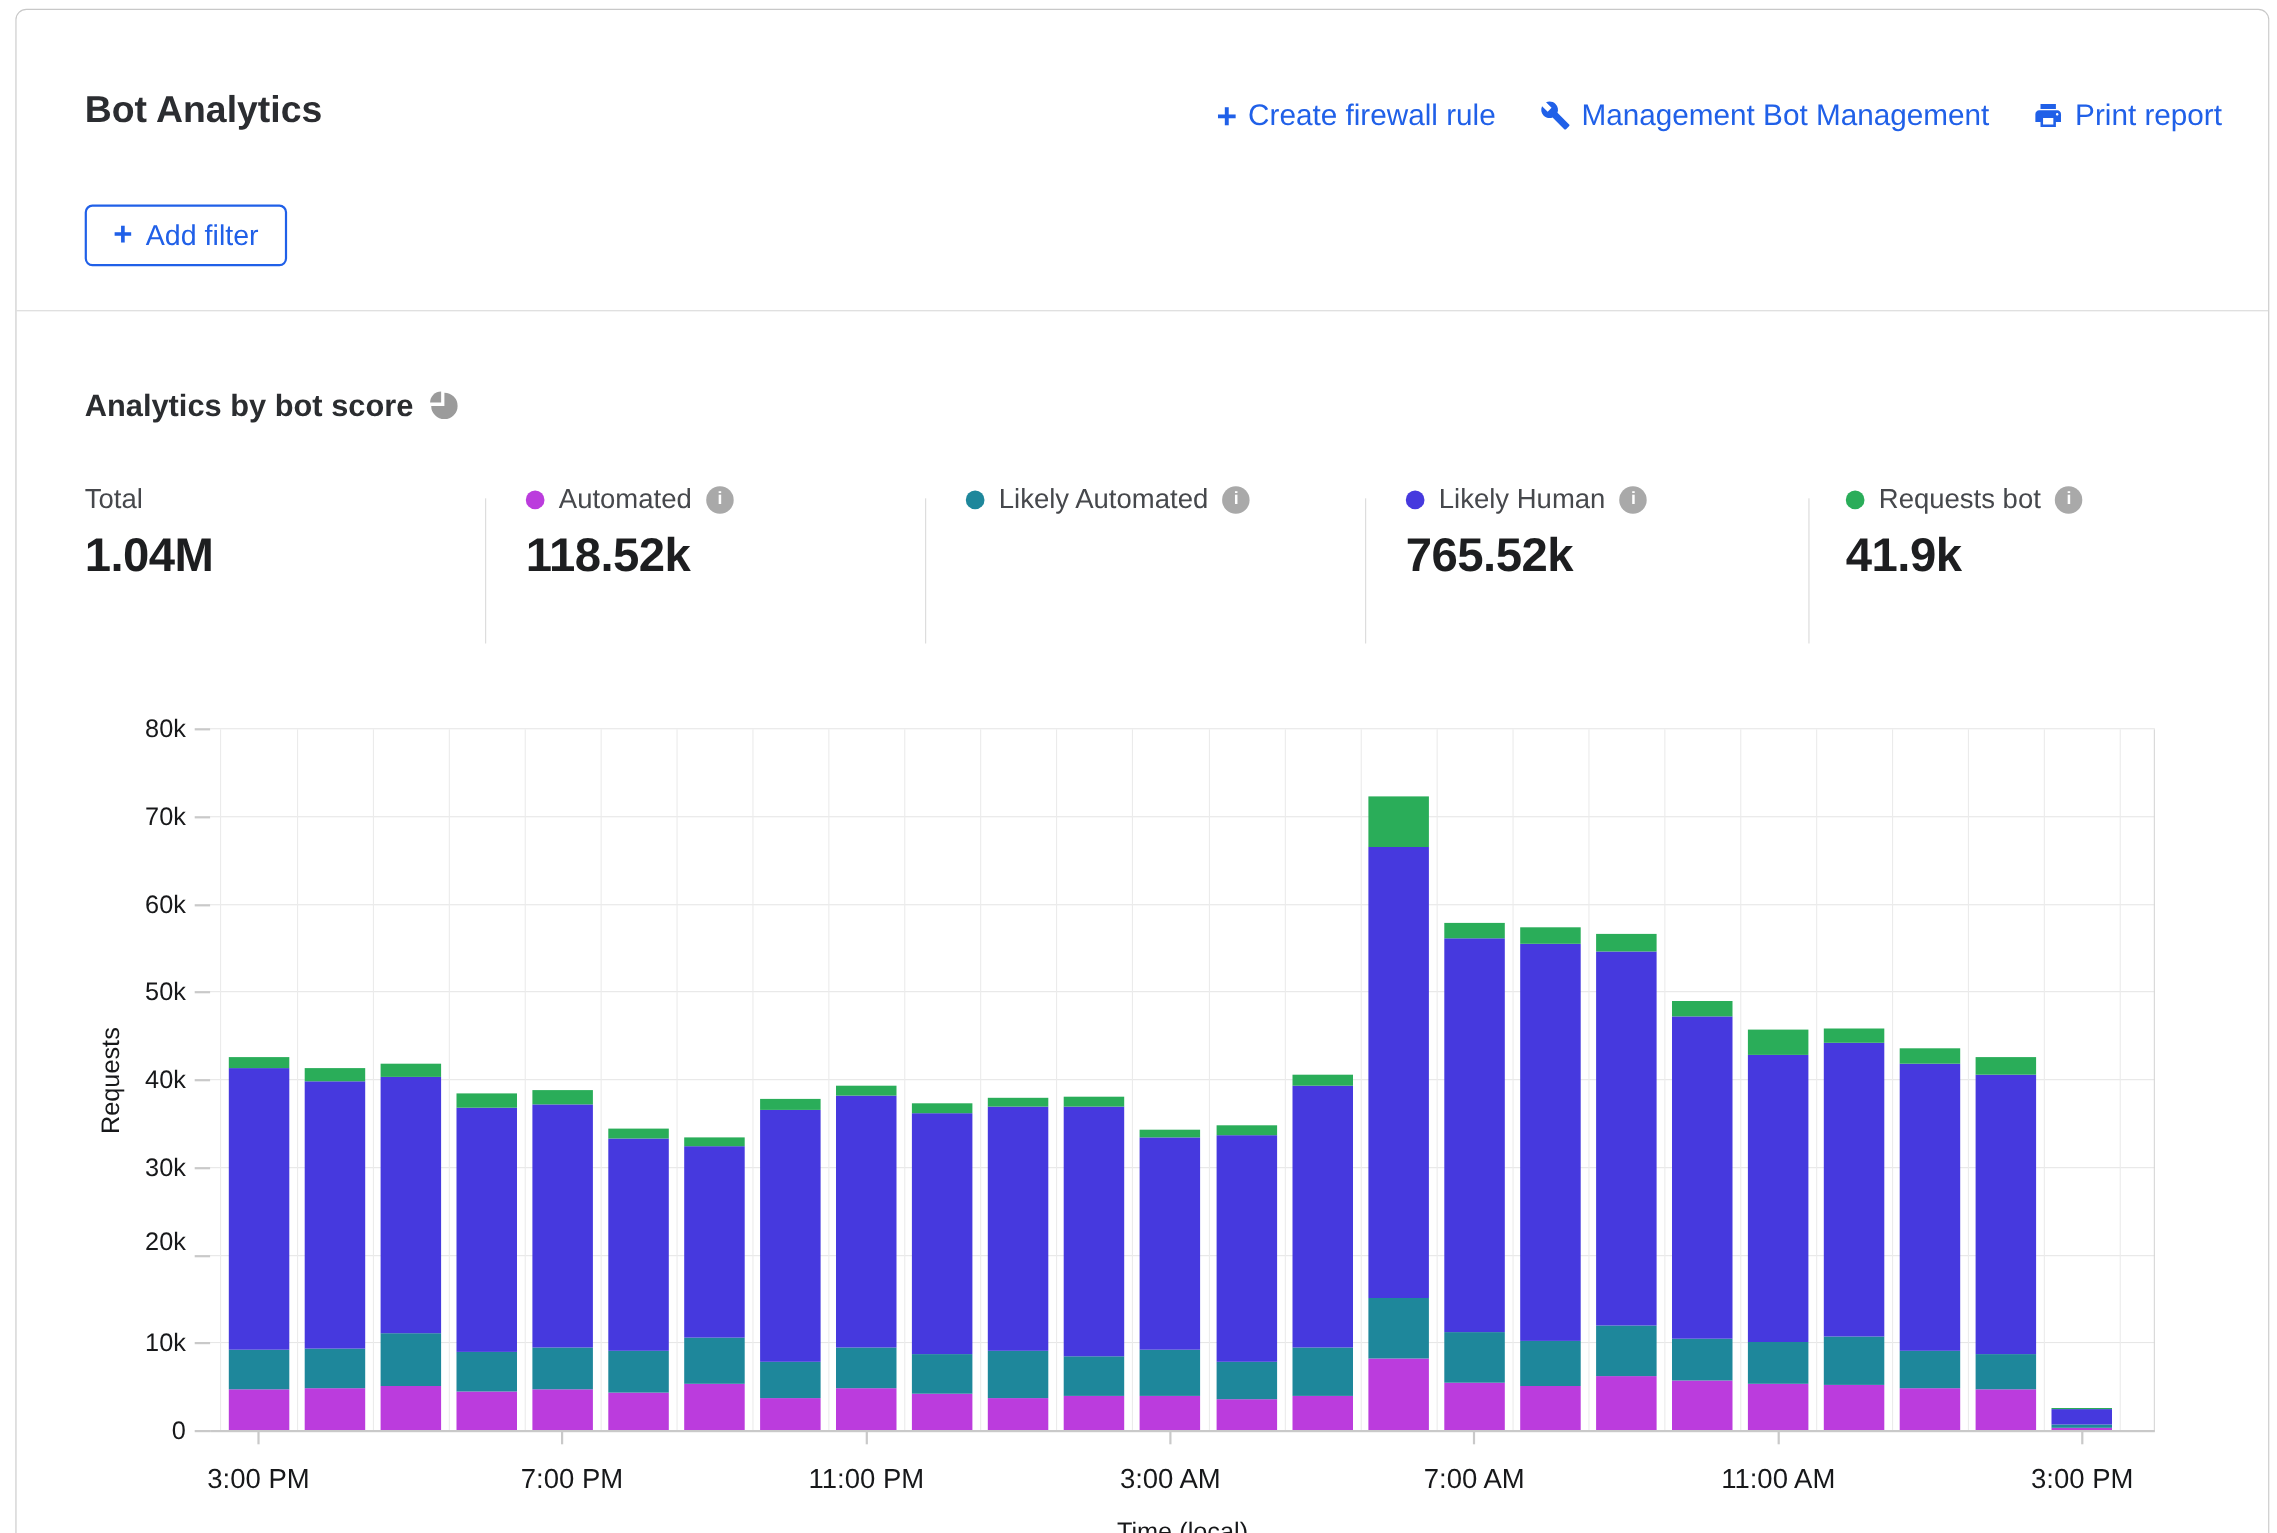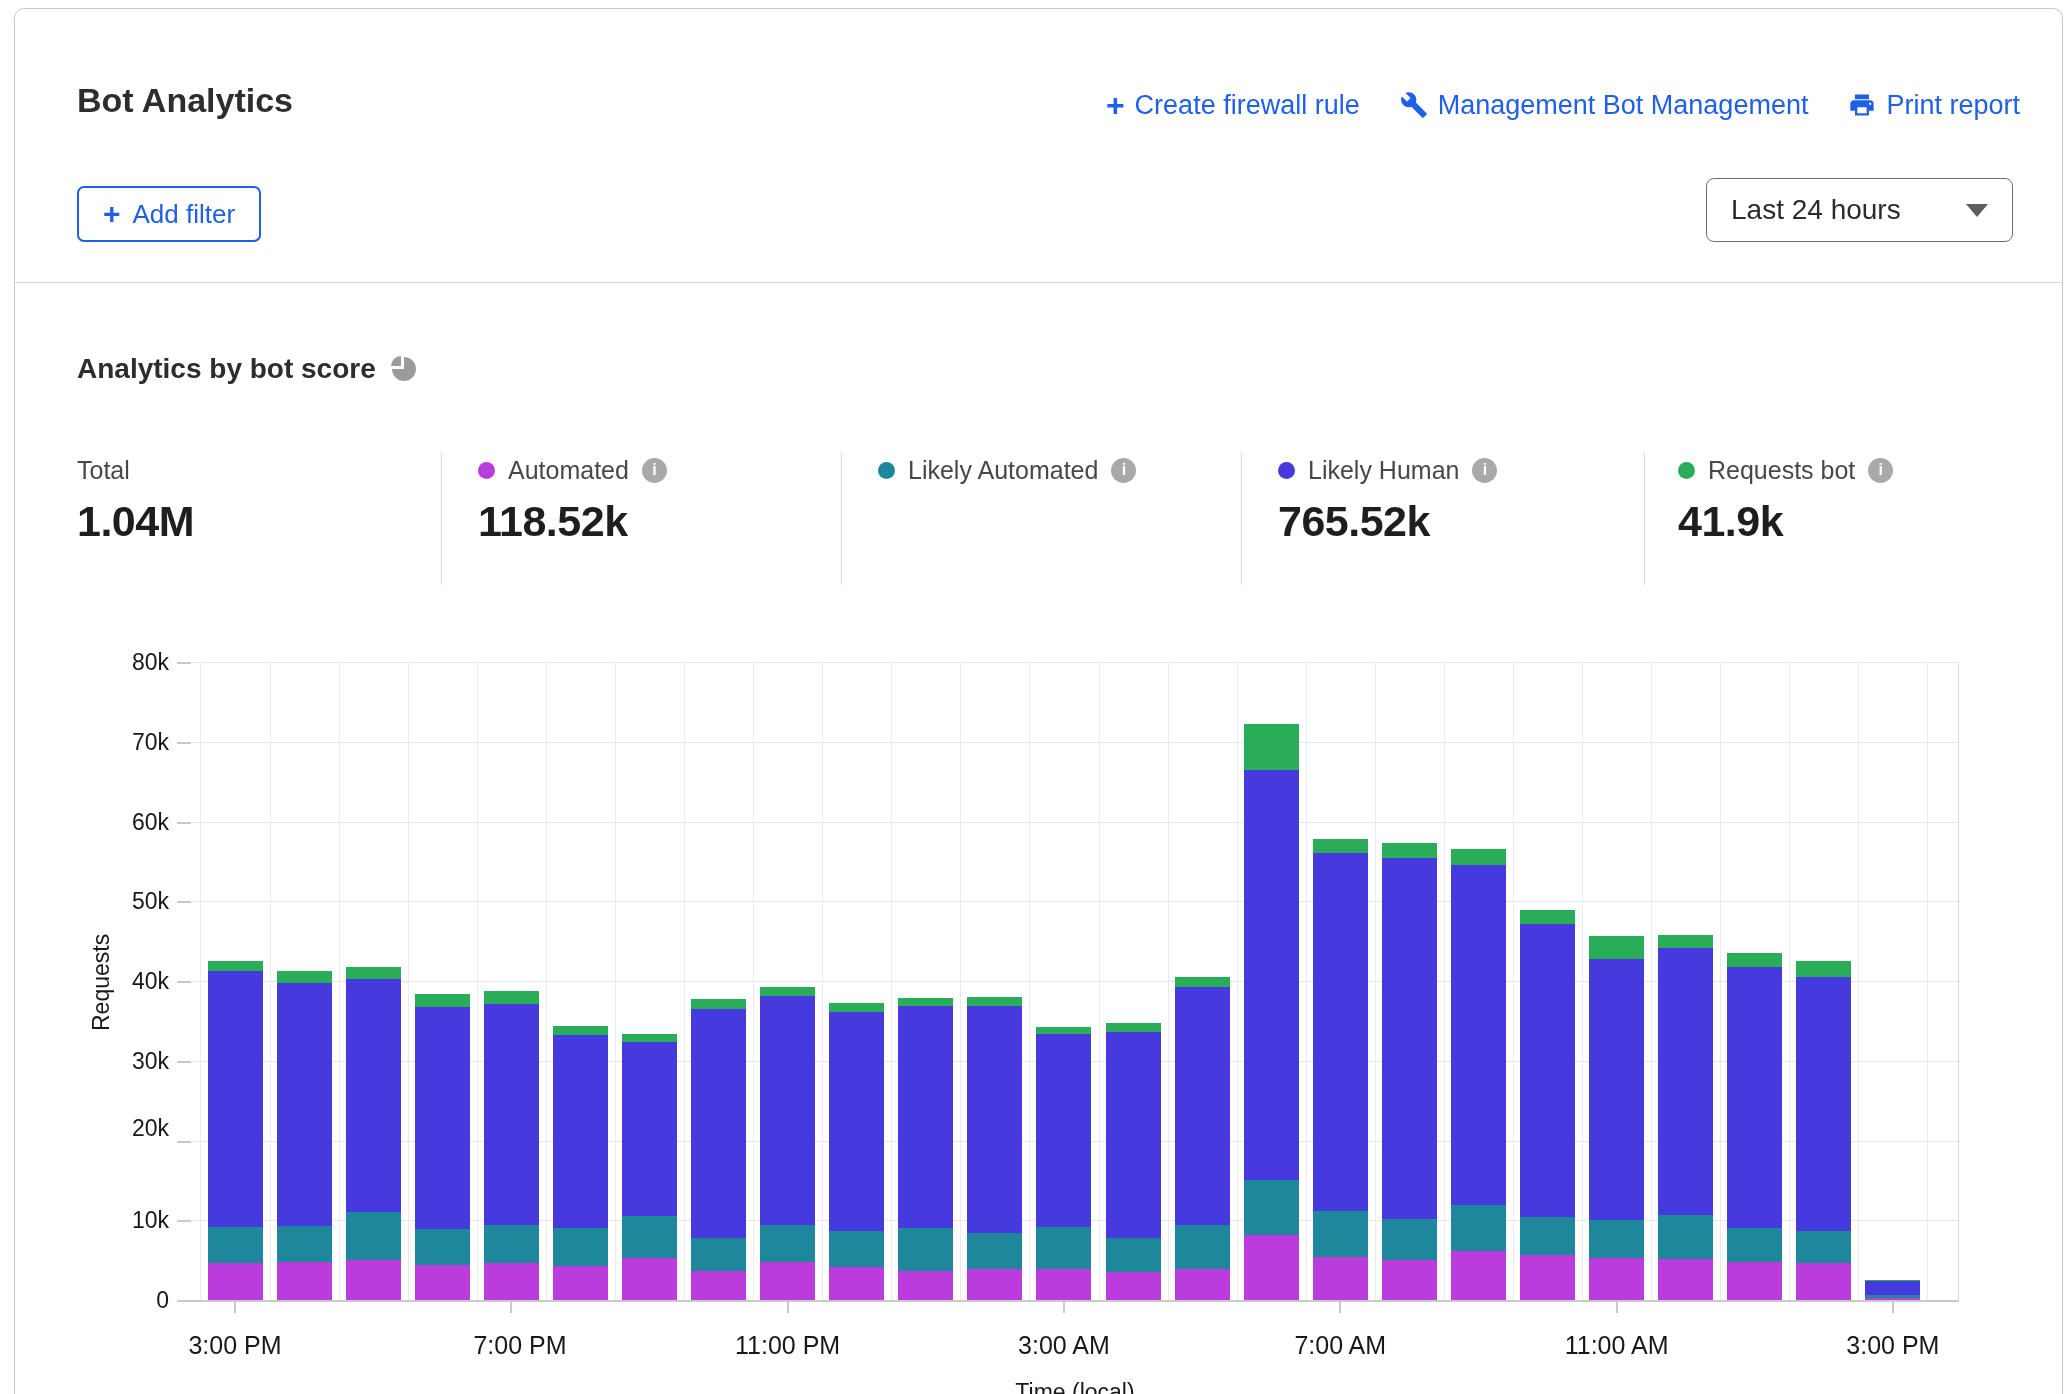--- a/index.html
+++ b/index.html
@@ -17,21 +17,21 @@
   .btn-add-filter .plus { font-size:30px; font-weight:600; line-height:1; }
   .dropdown { position:absolute; left:1691px; top:169px; width:307px; height:64px;
     border:1.5px solid #6f6f6f; border-radius:8px; display:flex; align-items:center;
     justify-content:space-between; padding:0 24px; font-size:28px; color:#2b2b2b;
     background:#fff; cursor:pointer; }
   .caret { width:0; height:0; border-left:11px solid transparent; border-right:11px solid transparent;
     border-top:13px solid #5b5e63; }
   .header-divider { position:absolute; left:0; top:273px; width:100%; height:1px; background:#d9d9d9; }
   .section-title { position:absolute; left:62px; top:344px; font-size:28px; font-weight:700;
     color:#2b2d30; display:flex; align-items:center; gap:14px; }
-  .stat-group { position:absolute; top:444px; }
+  .stat-group { position:absolute; top:428px; }
   .stat-label-row { display:flex; align-items:center; gap:13px; height:34px; }
   .stat-label { font-size:25px; color:#46484c; }
   .dot { width:17px; height:17px; border-radius:50%; }
   .info-icon { width:25px; height:25px; border-radius:50%; background:#a9a9a9; color:#fff;
     font-size:16px; font-weight:700; display:flex; align-items:center; justify-content:center; }
   .stat-value { font-size:43px; font-weight:700; color:#1d1e20; margin-top:10px; letter-spacing:-0.5px; }
   .stat-divider { position:absolute; top:444px; width:1px; height:132px; background:#dadada; }
   
   #plot { position:absolute; left:176px; top:654px; width:1768px; height:638px; }
   .gridline-h { position:absolute; left:0; width:100%; height:1px; background:#e7e7e7; }
@@ -78,24 +78,20 @@
       </span>
       <span>Print report</span>
     </div>
   </div>
 
   <div class="btn-add-filter" style="border:2px solid #2060e8; color:#2060e8">
     <span class="plus">+</span>
     <span>Add filter</span>
   </div>
 
-  <div class="dropdown">
-    <span>Last 24 hours</span>
-    <span class="caret"></span>
-  </div>
 
   <div class="header-divider"></div>
 
   <div class="section-title">
     <span>Analytics by bot score</span>
     <span style="display:flex;">
       <svg width="28" height="28" viewBox="0 0 28 28">
           <path fill="#9b9b9b" d="M14 14 L14 2 A12 12 0 1 1 2 14 Z"></path>
           <path fill="#9b9b9b" d="M11 11 L11 1 A10 10 0 0 0 1 11 Z"></path>
         </svg>

